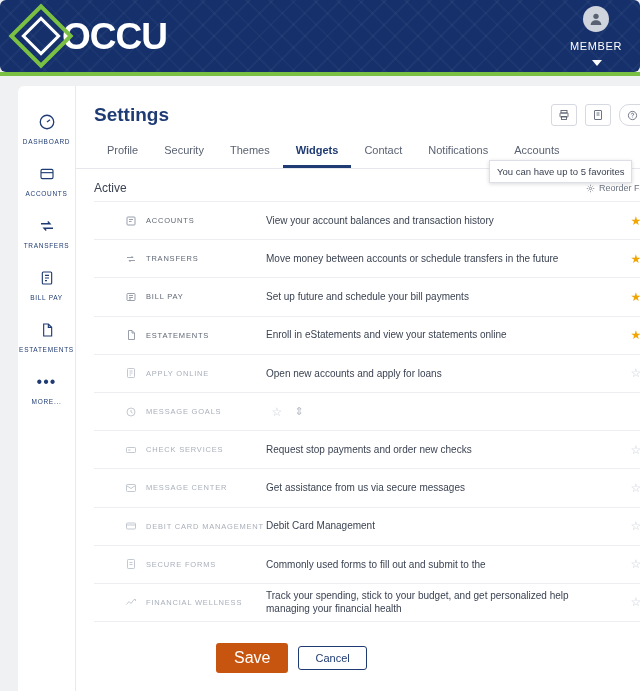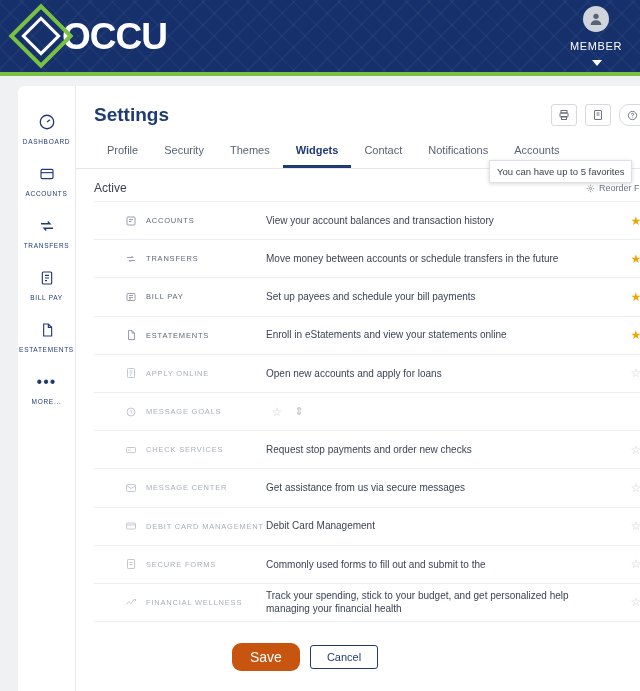--- a/index.html
+++ b/index.html
@@ -19,20 +19,21 @@
   
   .topbar {
     position: absolute; top: 0; left: 0;
     width: 640px; height: 72px;
     background: #15306b;
     background-image:
       repeating-linear-gradient(135deg, rgba(255,255,255,0.035) 0 2px, transparent 2px 16px),
       repeating-linear-gradient(45deg, rgba(255,255,255,0.03) 0 2px, transparent 2px 16px);
     display: flex; align-items: center;
     padding: 0 18px;
+    border-radius: 6px;
   }
   .logo-wrap { display: flex; align-items: center; gap: 4px; }
   .logo-diamond {
     width: 46px; height: 46px;
     border: 4px solid #7ac143;
     transform: rotate(45deg);
     position: relative;
     flex: 0 0 auto;
   }
   .logo-diamond::after {
@@ -243,26 +244,25 @@
   }
 
   
   .footer {
     display: flex; align-items: center; gap: 10px;
     padding: 12px 0 0 140px;
   }
   .btn-save {
     background: #c8550f;
     color: #ffffff;
-    font-size: 14px;
+    font-size: 16px;
     border: none;
-    border-radius: 9px;
+    border-radius: 3px;
     padding: 6px 18px;
     cursor: pointer;
-    margin-left: 16px;
   }
   .btn-cancel {
     background: #ffffff;
     color: #1f3b73;
     font-size: 11px;
     border: 1px solid #1f3b73;
     border-radius: 3px;
     padding: 5px 16px;
     cursor: pointer;
   }
@@ -426,21 +426,21 @@
       <div class="row">
         <div class="row-name">
           <span class="row-icon">
             <svg width="12" height="12" viewBox="0 0 24 24" fill="none" stroke="currentColor" stroke-width="1.8">
                 <rect x="4" y="5" width="16" height="14" rx="1.5"></rect>
                 <path d="M8 9h8M8 13h8M8 16h4"></path>
               </svg>
           </span>
           <span class="row-label">BILL PAY</span>
         </div>
-        <div class="row-desc">Set up payees and schedule your bill payments</div>
+        <div class="row-desc">Set up future and schedule your bill payments</div>
         <div class="star on">★</div>
         <div class="drag">⇕</div>
       </div>
 
       <div class="row">
         <div class="row-name">
           <span class="row-icon">
             <svg width="12" height="12" viewBox="0 0 24 24" fill="none" stroke="currentColor" stroke-width="1.8">
                 <path d="M7 3h7l5 5v13H7z"></path>
                 <path d="M14 3v5h5"></path>

